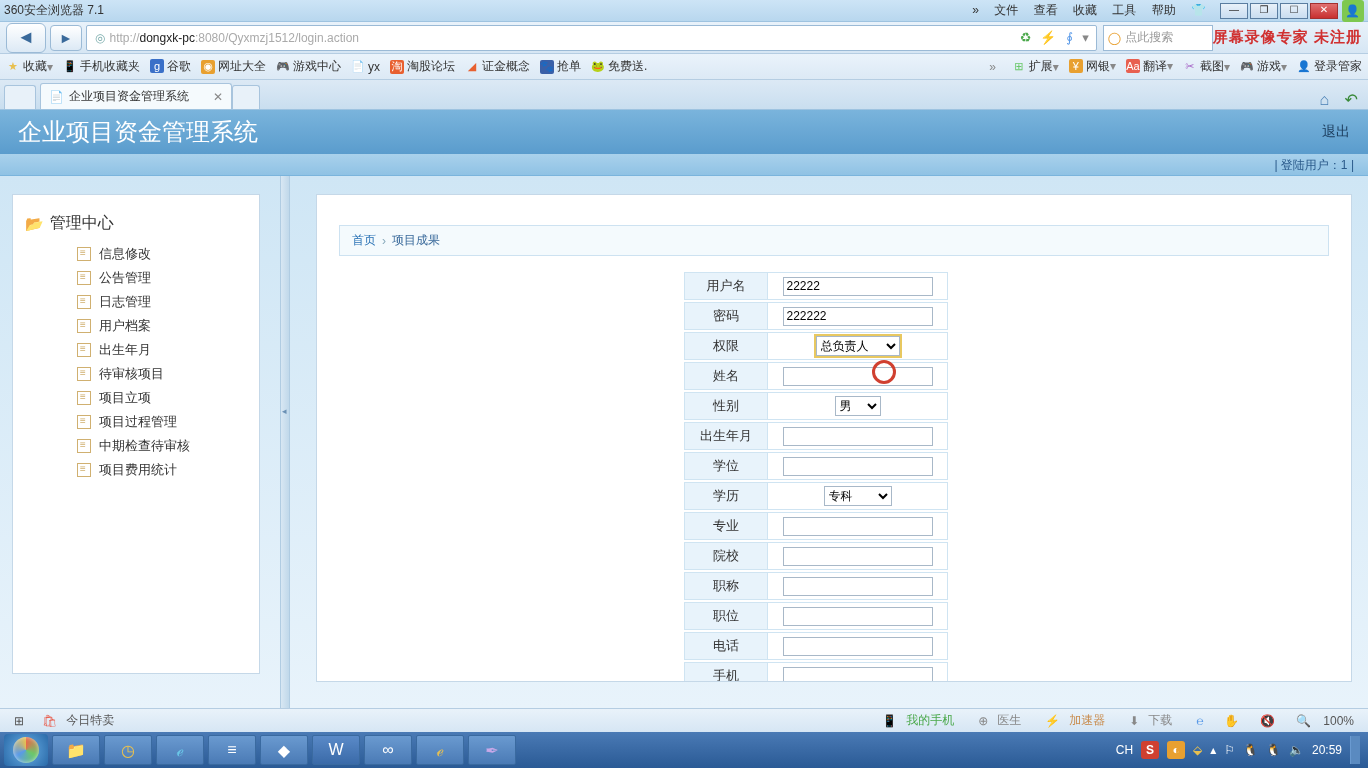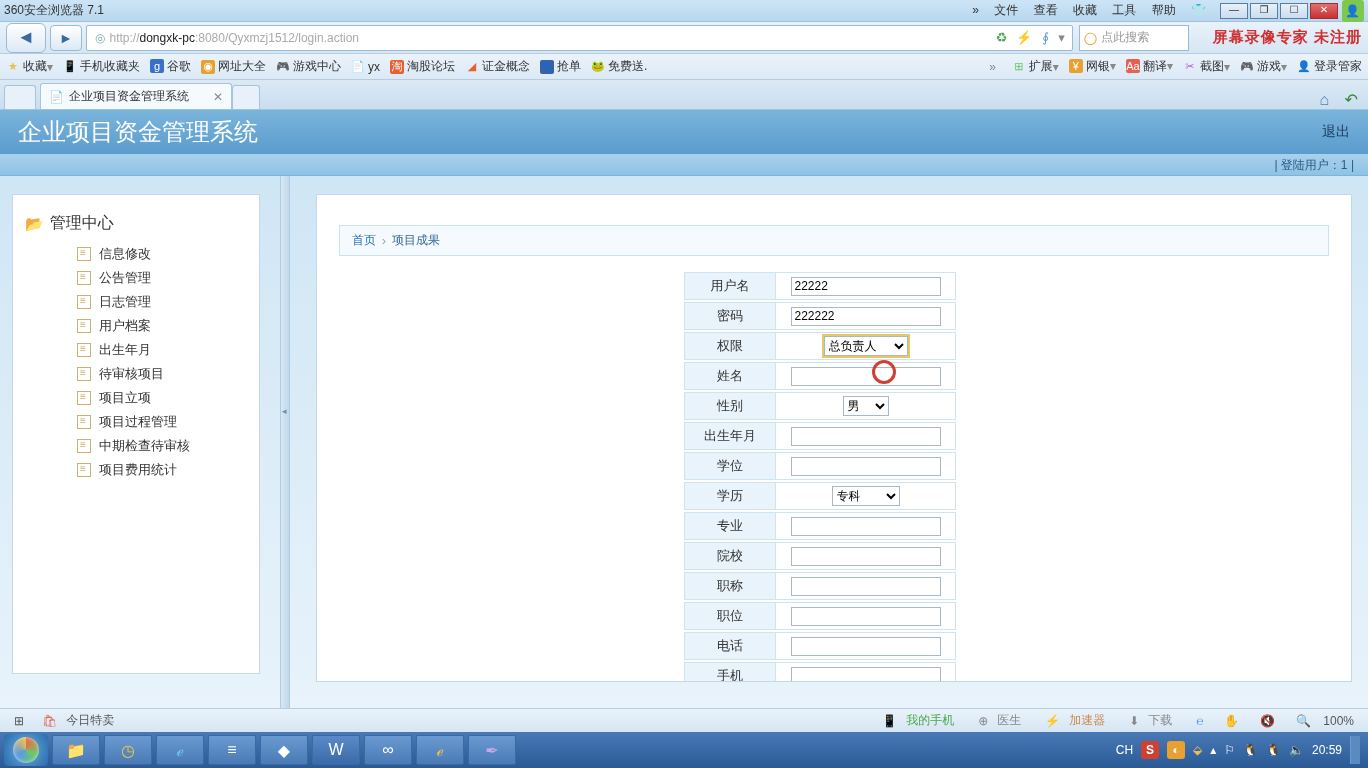--- a/index.html
+++ b/index.html
@@ -17,21 +17,21 @@
 
 
 .addrbar { height: 32px; background: linear-gradient(#e9f2fa,#d6e6f4); display: flex; align-items: center; padding: 2px 6px; border-bottom: 1px solid #b5cde2; }
 .navbtn { width: 32px; height: 26px; border: 1px solid #9bbad6; border-radius: 4px; background: linear-gradient(#fff,#dce9f5); display: inline-flex; align-items: center; justify-content: center; margin-right: 4px; color: #3a6a9b; font-size: 14px; }
 .navbtn.big { width: 40px; height: 30px; border-radius: 6px; font-size: 18px; }
 .urlbox { flex: 1; height: 26px; border: 1px solid #9bbad6; background: #fff; display: flex; align-items: center; padding: 0 4px; border-radius: 2px; }
 .urlbox .shield { color: #7aa; margin: 0 4px; }
 .urlbox .url-dark { color: #222; text-align: right; }
 .urlicons span { margin: 0 3px; font-size: 13px; }
 .searchbox { width: 110px; height: 26px; border: 1px solid #9bbad6; background: #fff; margin-left: 6px; display: flex; align-items: center; padding: 0 4px; color: #999; }
-.watermark { color: #d03030; font-size: 15px; font-weight: bold; margin-left: 24px; letter-spacing: 1px; }
+.watermark { color: #d03030; font-size: 15px; font-weight: bold; margin-left: 0; letter-spacing: 1px; }
 
 
 .bmbar { height: 26px; background: linear-gradient(#eaf3fb,#dce9f5); display: flex; align-items: center; padding: 0 6px; border-bottom: 1px solid #b5cde2; }
 .bmbar .bm { display: inline-flex; align-items: center; margin-right: 10px; color: #333; }
 .bmbar .bm .ic { width: 14px; height: 14px; margin-right: 3px; display: inline-flex; align-items: center; justify-content: center; font-size: 11px; border-radius: 2px; }
 .bmbar .spacer { flex: 1; }
 .bmbar .right .bm { margin-right: 0; margin-left: 10px; }
 
 
 .tabbar { height: 30px; background: linear-gradient(#dce9f5,#c9deef); display: flex; align-items: flex-end; padding: 0 4px; border-bottom: 1px solid #9ec3e0; }
@@ -63,21 +63,21 @@
 .vgrip::after { content: "◂"; position: absolute; top: 230px; left: 1px; color: #6a90b4; font-size: 9px; }
 
 .content { flex: 1; padding: 18px 16px 0 26px; overflow: hidden; }
 .panel { background: #fff; border: 1px solid #c5d8e8; height: 488px; padding: 30px 20px 0 20px; overflow: hidden; position: relative; }
 .crumb { border: 1px solid #cde2f1; background: #f4fafd; padding: 6px 12px; color: #3a6a9b; margin: 0 2px 16px 2px; display: flex; align-items: center; }
 .crumb a { color: #2a72b5; text-decoration: none; }
 .crumb .sep { margin: 0 6px; color: #8ab; }
 
 .formwrap { margin: 4px auto 0 auto; width: 300px; }
 .frow { display: flex; border: 0; margin-bottom: 2px; }
-.flabel { width: 92px; background: #e8f3fb; border: 1px solid #cfe4f2; text-align: center; padding: 4px 0; color: #333; font-size: 13px; }
+.flabel { width: 84px; background: #e8f3fb; border: 1px solid #cfe4f2; text-align: center; padding: 4px 0; color: #333; font-size: 13px; }
 .fcell { width: 180px; border: 1px solid #cfe4f2; border-left: none; background: #fff; padding: 3px 6px; display: flex; align-items: center; justify-content: center; }
 .fcell input[type=text] { width: 150px; height: 19px; border: 1px solid #a8b8c8; padding: 0 3px; font-size: 12px; }
 .fcell select { height: 20px; border: 1px solid #a8b8c8; font-size: 12px; background: #fff; }
 .fcell.hl select { outline: 2px solid #e8c860; }
 .redring { position: absolute; width: 24px; height: 24px; border: 3px solid #d04030; border-radius: 50%; pointer-events: none; }
 
 
 .status { height: 24px; background: linear-gradient(#e9f2fa,#d6e6f4); border-top: 1px solid #b5cde2; display: flex; align-items: center; padding: 0 8px; color: #555; }
 .status .spacer { flex: 1; }
 .status span { margin: 0 6px; display: inline-flex; align-items: center; }

